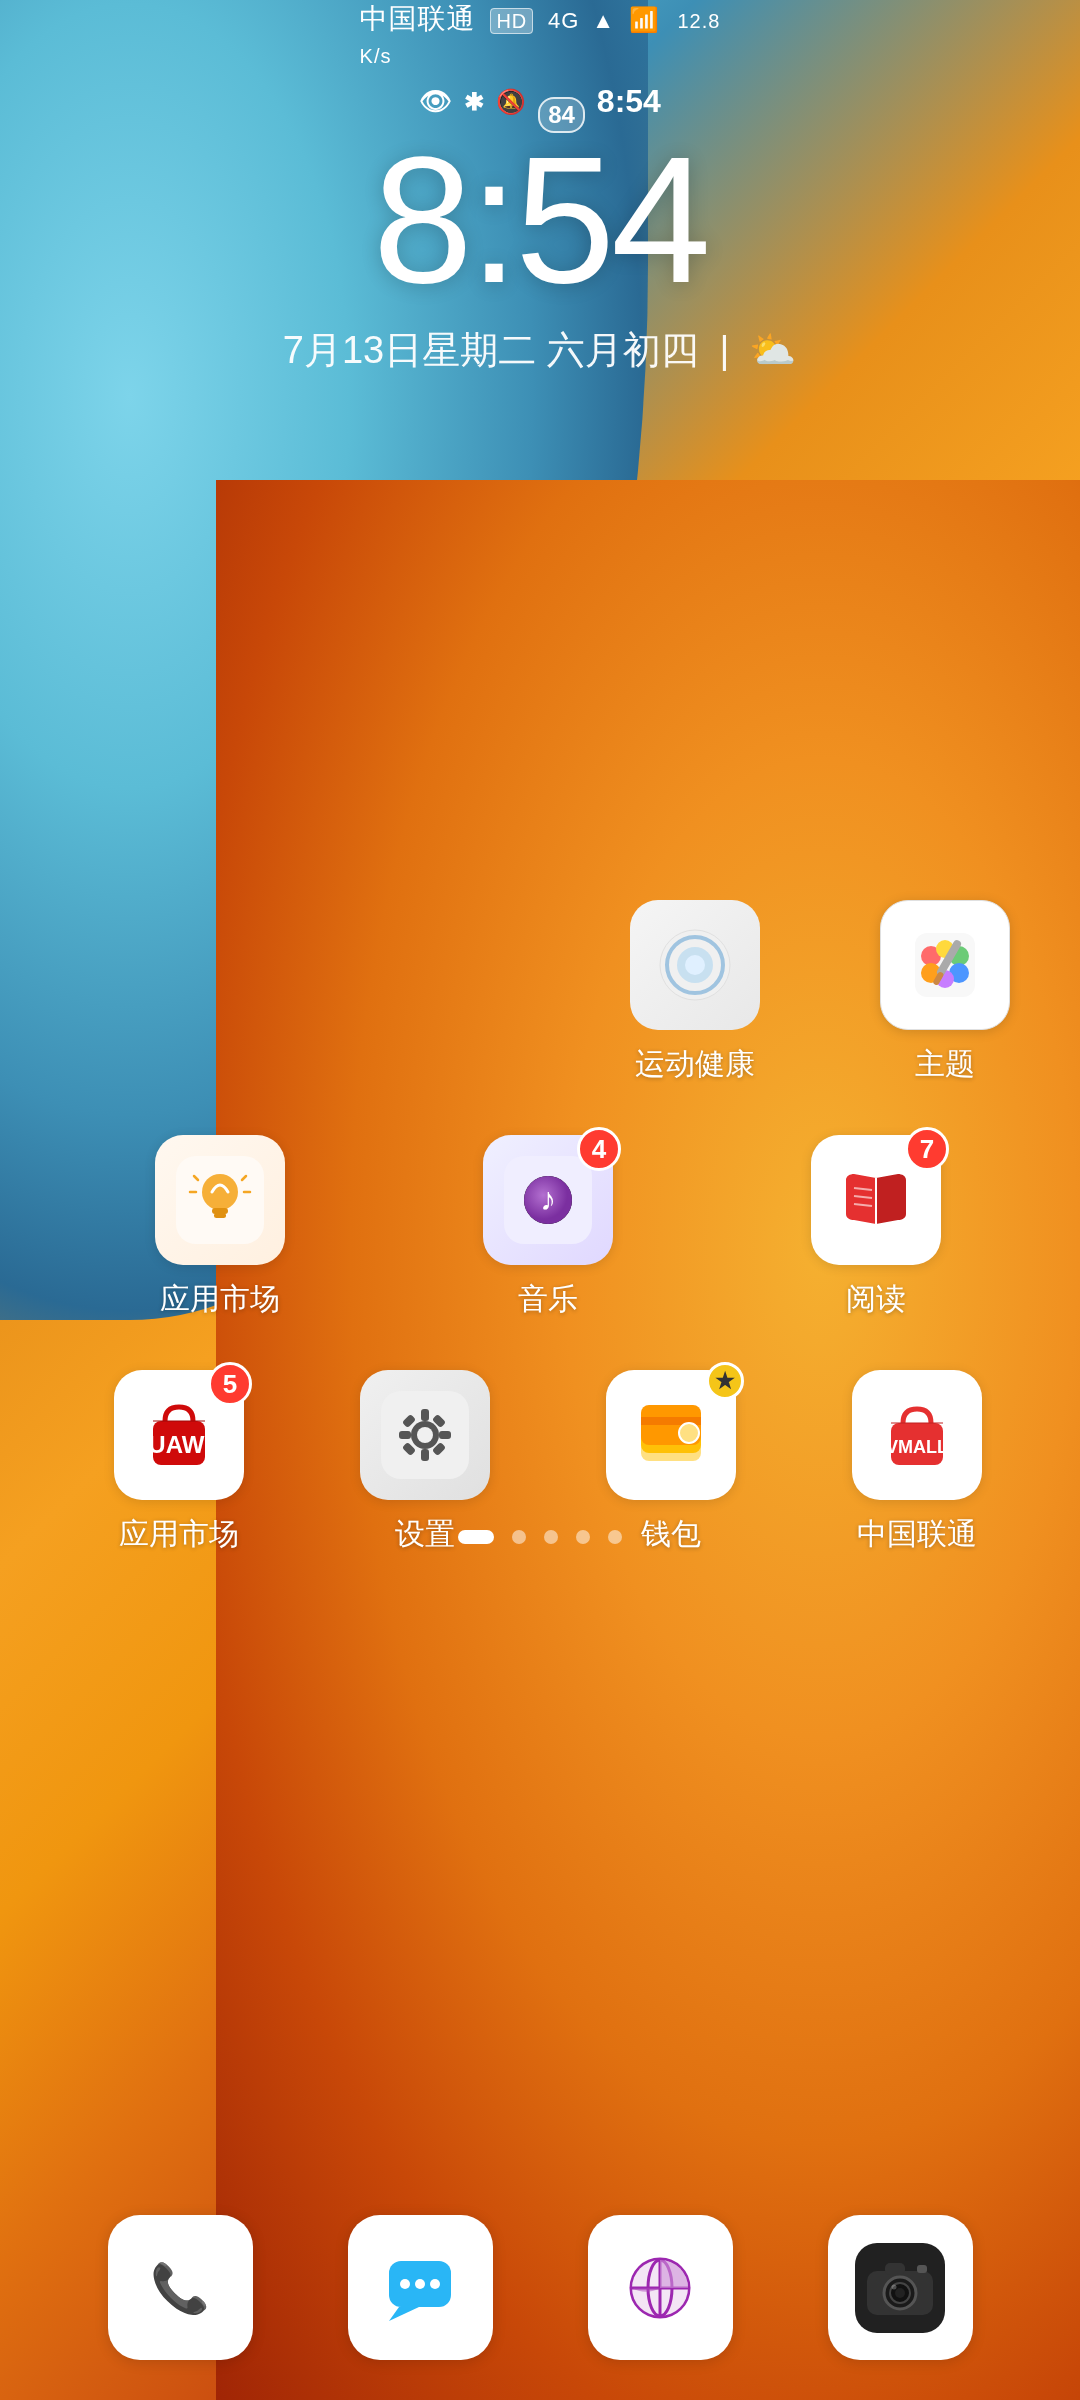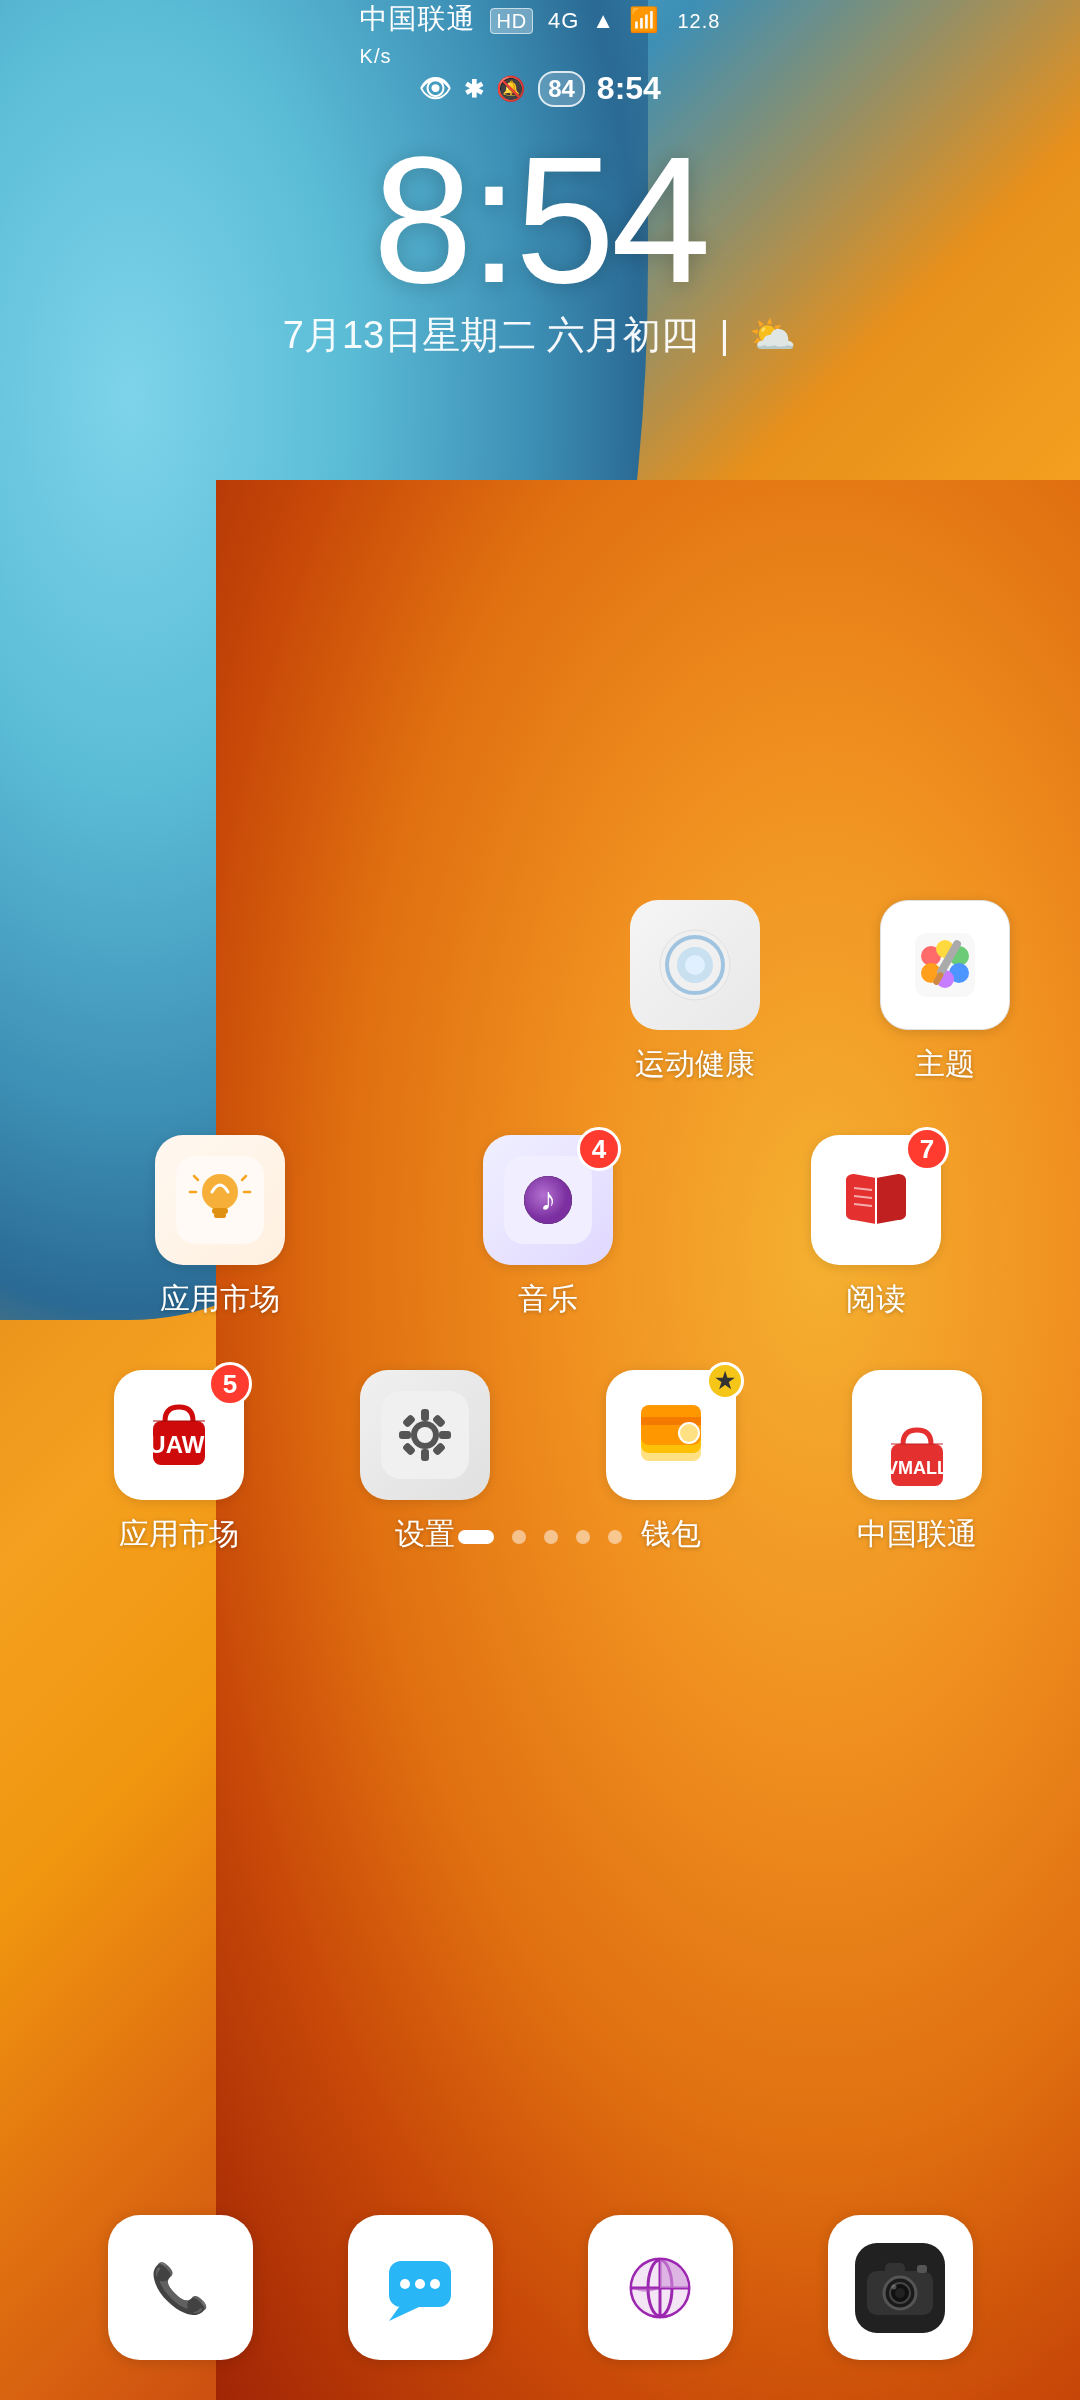--- a/index.html
+++ b/index.html
@@ -94,20 +94,21 @@
       font-size: 180px;
       font-weight: 300;
       line-height: 1;
       text-shadow: 0 2px 20px rgba(0,0,0,0.2);
       letter-spacing: -4px;
     }
 
     .clock-date {
       font-size: 38px;
       font-weight: 400;
+      margin-top: 15px;
       opacity: 0.95;
     }
 
     
     .app-grid-area {
       position: absolute;
       top: 900px;
       left: 16px; right: 0;
       z-index: 10;
       padding: 0 40px;
@@ -211,21 +212,20 @@
     .icon-settings {
       background: linear-gradient(135deg, #f0f0f0 0%, #e0e0e0 100%);
     }
 
     .icon-wallet {
       background: linear-gradient(135deg, #fff8f0 0%, #fff0e0 100%);
     }
 
     .icon-vmall {
       background: linear-gradient(135deg, #fff0f0 0%, #ffe8e8 100%);
-      align-items: flex-end;
     }
 
     
     .page-dots {
       position: absolute;
       top: 1530px;
       left: 0; right: 0;
       display: flex;
       justify-content: center;
       gap: 18px;
@@ -311,21 +311,21 @@
     <span style="font-size:20px;background:rgba(255,255,255,0.3);border:1px solid rgba(255,255,255,0.6);border-radius:4px;padding:1px 5px;margin-left:6px;">HD</span>
     <span style="font-size:22px;margin-left:6px;">4G</span>
     <span style="font-size:22px;margin-left:4px;">▲</span>
     <span style="font-size:24px;margin-left:6px;">📶</span>
     <span style="font-size:20px;margin-left:8px;line-height:1.1;">12.8<br>K/s</span>
   </div>
   <div class="status-bar-right">
     <span style="font-size:26px;">👁</span>
     <span style="font-size:24px;">✱</span>
     <span style="font-size:24px;">🔕</span>
-    <span style="font-size:24px;background:rgba(255,255,255,0.2);border:2px solid rgba(255,255,255,0.8);border-radius:16px;padding:2px 8px;">
+    <span style="font-size:24px;background:rgba(255,255,255,0.2);border:2px solid rgba(255,255,255,0.8);border-radius:16px;padding:2px 8px;margin-top:27px;">
       <span>84</span>
     </span>
     <span style="font-size:32px;font-weight:600;">8:54</span>
   </div>
 </div>
 
 <div class="clock-area">
   <div class="clock-time">8:54</div>
   <div class="clock-date">
     <span>7月13日星期二  六月初四</span>

